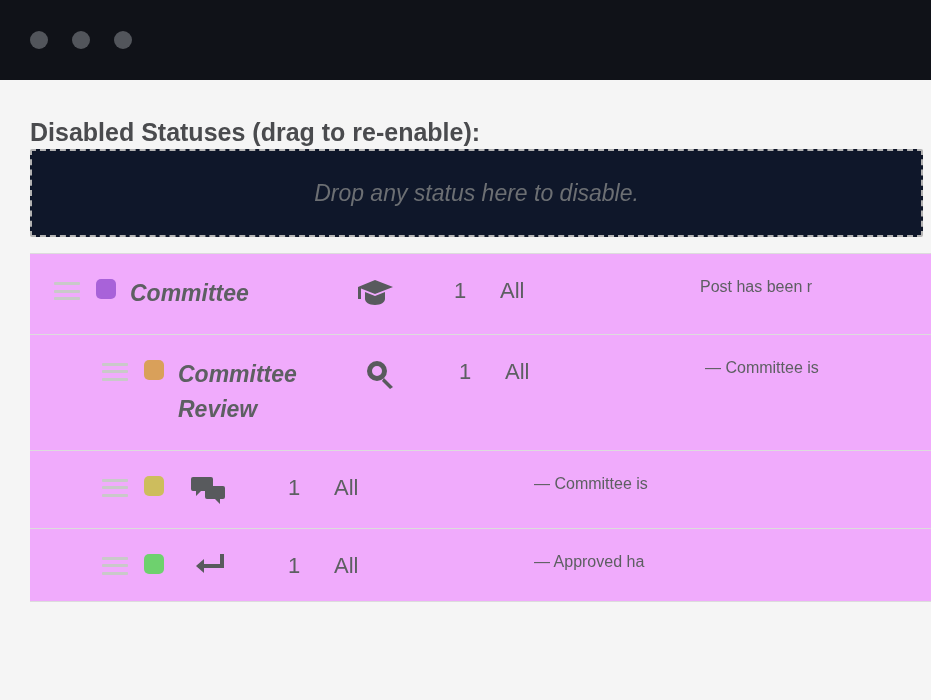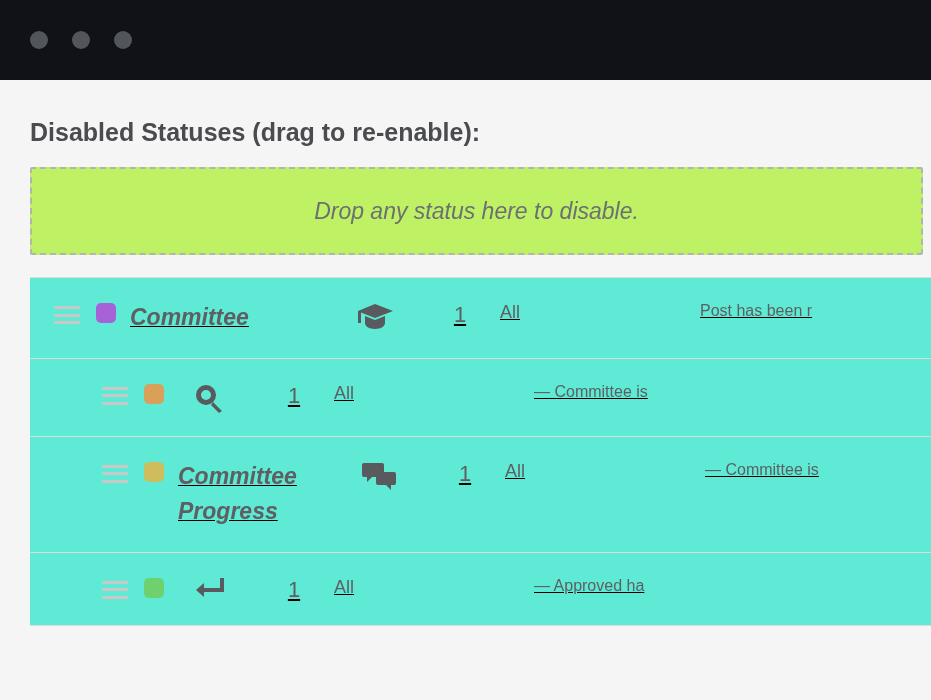--- a/index.html
+++ b/index.html
@@ -24,44 +24,43 @@
     .content {
       padding: 0 0 0 30px;
       background: #f5f5f5;
     }
     
     .section-heading {
       font-size: 25px;
       font-weight: 650;
       color: #4a4b4e;
       margin-top: 38px;
-      margin-bottom: 20px;
+      margin-bottom: 2px;
     }
     
     .drop-zone {
       border: 2px dashed #b3b3b3;
       border-radius: 2px;
       height: 88px;
       display: flex;
       align-items: center;
       justify-content: center;
-      background: #bef264;
+      background: #0f172a;
       margin-right: 8px;
     }
     .drop-zone-text {
       font-size: 23px;
       font-style: italic;
       color: #6c6f73;
     }
     
     .rows-container {
-      margin-top: 22px;
-      background: #5eead4;
+      margin-top: 16px;
+      background: #f0abfc;
       border-top: 1px solid #dcdcdc;
-      text-decoration: underline;
     }
     
     .status-row {
       display: flex;
       align-items: flex-start;
       padding: 22px 0 22px 24px;
       border-bottom: 1px solid #dcdcdc;
       min-height: 66px;
     }
     
@@ -116,21 +115,21 @@
     .count-col {
       flex: 0 0 80px;
       font-size: 22px;
       color: #5d5f62;
       text-align: center;
       padding-top: 2px;
     }
     
     .audience-col {
       flex: 0 0 200px;
-      font-size: 18px;
+      font-size: 22px;
       color: #5d5f62;
       padding-top: 2px;
     }
     
     .desc-col {
       flex: 1;
       font-size: 16px;
       color: #5d5f62;
       white-space: nowrap;
       padding-top: 2px;
@@ -177,40 +176,40 @@
       <div class="desc-col">Post has been r</div>
     </div>
 
     <div class="status-row row-indent">
       <div class="drag-handle">
           <span></span>
           <span></span>
           <span></span>
         </div>
       <div class="color-swatch" style="background:#d9a05a"></div>
+      <div class="label-wrap" style="flex:0 0 157px;">
+        <span class="status-label">Committee Review</span>
+      </div>
       <div class="icon-col">
         <svg width="32" height="32" viewBox="0 0 32 32" fill="currentColor">
             <path d="M13 3 a10 10 0 1 0 0 20 a10 10 0 0 0 0-20 Z M13 8 a5 5 0 1 1 0 10 a5 5 0 0 1 0-10 Z M20 20 L29 29 L26 31 L18 23 Z"></path>
           </svg>
       </div>
       <div class="count-col">1</div>
       <div class="audience-col">All</div>
       <div class="desc-col">— Committee is</div>
     </div>
 
     <div class="status-row row-indent">
       <div class="drag-handle">
           <span></span>
           <span></span>
           <span></span>
         </div>
       <div class="color-swatch" style="background:#cdbd5d"></div>
-      <div class="label-wrap" style="flex:0 0 157px;">
-        <span class="status-label">Committee Progress</span>
-      </div>
       <div class="icon-col">
         <svg width="36" height="32" viewBox="0 0 36 32" fill="currentColor">
             <path d="M2 3 h18 a2 2 0 0 1 2 2 v10 a2 2 0 0 1 -2 2 h-10 l-5 5 v-5 h-3 a2 2 0 0 1 -2 -2 v-10 a2 2 0 0 1 2 -2 Z M16 12 h16 a2 2 0 0 1 2 2 v9 a2 2 0 0 1 -2 2 h-3 v5 l-5 -5 h-8 a2 2 0 0 1 -2 -2 v-9 a2 2 0 0 1 2 -2 Z"></path>
           </svg>
       </div>
       <div class="count-col">1</div>
       <div class="audience-col">All</div>
       <div class="desc-col">— Committee is</div>
     </div>
 

